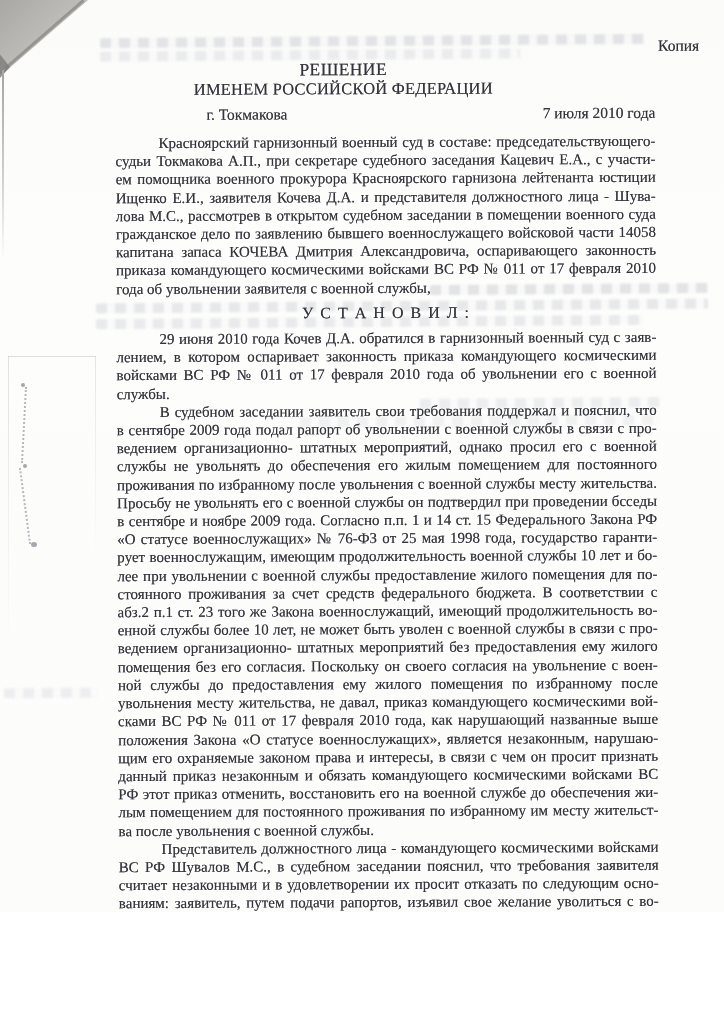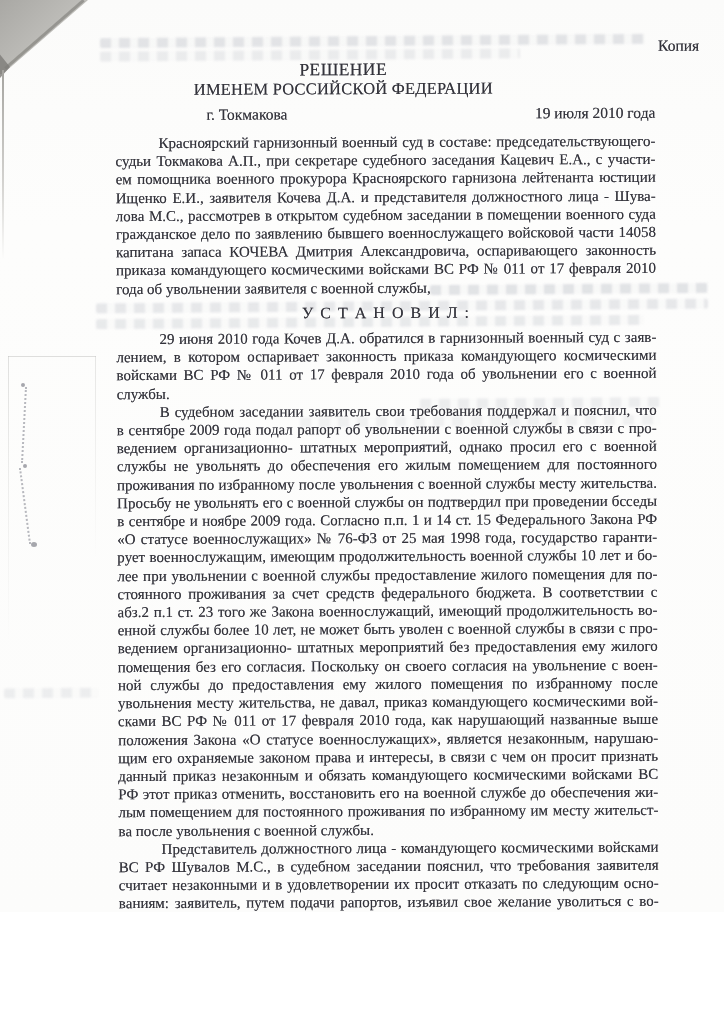--- a/index.html
+++ b/index.html
@@ -124,21 +124,21 @@
 
     <div class="copy-row">Копия</div>
 
     <div class="title-block">
       <div class="doc-title">РЕШЕНИЕ</div>
       <div class="doc-subtitle">ИМЕНЕМ РОССИЙСКОЙ ФЕДЕРАЦИИ</div>
     </div>
 
     <div class="place-row">
       <span>г. Токмакова</span>
-      <span>19 июля 2010 года</span>
+      <span>7 июля 2010 года</span>
     </div>
 
     <div class="para para-intro">
         <div class="line">Красноярский гарнизонный военный суд в составе: председательствующего-</div>
         <div class="line">судьи Токмакова А.П., при секретаре судебного заседания Кацевич Е.А., с участи-</div>
         <div class="line">ем помощника военного прокурора Красноярского гарнизона лейтенанта юстиции</div>
         <div class="line">Ищенко Е.И., заявителя Кочева Д.А. и представителя должностного лица - Шува-</div>
         <div class="line">лова М.С., рассмотрев в открытом судебном заседании в помещении военного суда</div>
         <div class="line">гражданское дело по заявлению бывшего военнослужащего войсковой части 14058</div>
         <div class="line">капитана запаса КОЧЕВА Дмитрия Александровича, оспаривающего законность</div>

